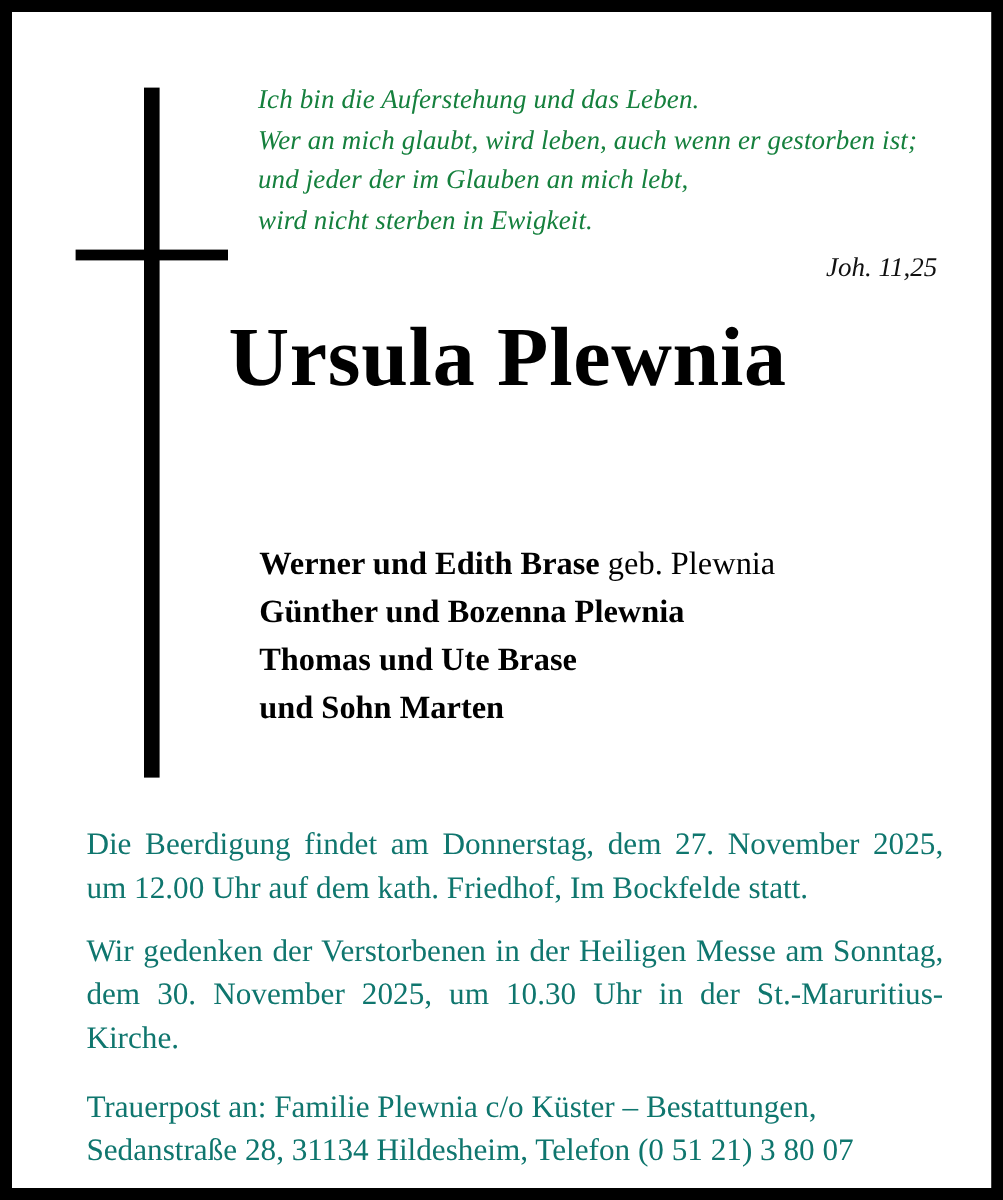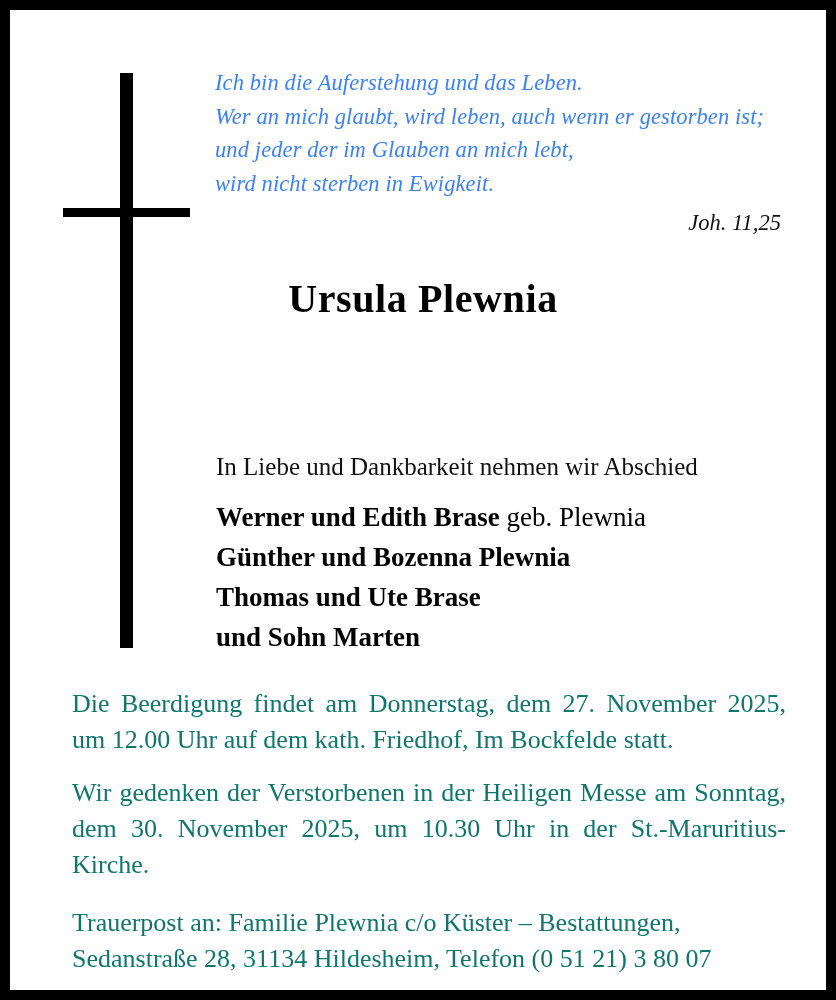--- a/index.html
+++ b/index.html
@@ -67,21 +67,21 @@
     left: 205px;
     top: 56px;
     width: 580px;
   }
   .verse-line {
     font-family: "Liberation Serif", "DejaVu Serif", serif;
     font-style: italic;
     font-size: 22.5px;
     line-height: 33.5px;
     letter-spacing: 0.1px;
-    color: #3b82f6;
+    color: #15803d;
     white-space: nowrap;
   }
   #verse-reference {
     margin-top: 8px;
     text-align: right;
     padding-right: 14px;
     font-family: "Liberation Serif", "DejaVu Serif", serif;
     font-style: italic;
     font-size: 22.5px;
     line-height: 30px;
@@ -92,21 +92,21 @@
   #deceased-block {
     position: absolute;
     left: 10px;
     top: 258px;
     width: 806px;
     text-align: center;
   }
   #deceased-name {
     font-family: "Liberation Serif", "DejaVu Serif", serif;
     font-weight: 700;
-    font-size: 40px;
+    font-size: 70px;
     line-height: 62px;
     letter-spacing: 0.6px;
     color: #000000;
   }
   #deceased-dates {
     margin-top: 9px;
     font-family: "Liberation Serif", "DejaVu Serif", serif;
     font-size: 27px;
     line-height: 34px;
     color: #111111;
@@ -182,21 +182,20 @@
       <div class="verse-line">und jeder der im Glauben an mich lebt,</div>
       <div class="verse-line">wird nicht sterben in Ewigkeit.</div>
       <div id="verse-reference">Joh. 11,25</div>
     </div>
 
     <div id="deceased-block">
       <div id="deceased-name">Ursula Plewnia</div>
     </div>
 
     <div id="mourners-block">
-      <div id="mourners-intro">In Liebe und Dankbarkeit nehmen wir Abschied</div>
 
       <div class="mourner-line">
         <span>Werner und Edith Brase</span><span class="maiden-name"> geb. Plewnia</span>
       </div>
       <div class="mourner-line">
         <span>Günther und Bozenna Plewnia</span><span class="maiden-name"></span>
       </div>
       <div class="mourner-line">
         <span>Thomas und Ute Brase</span><span class="maiden-name"></span>
       </div>

